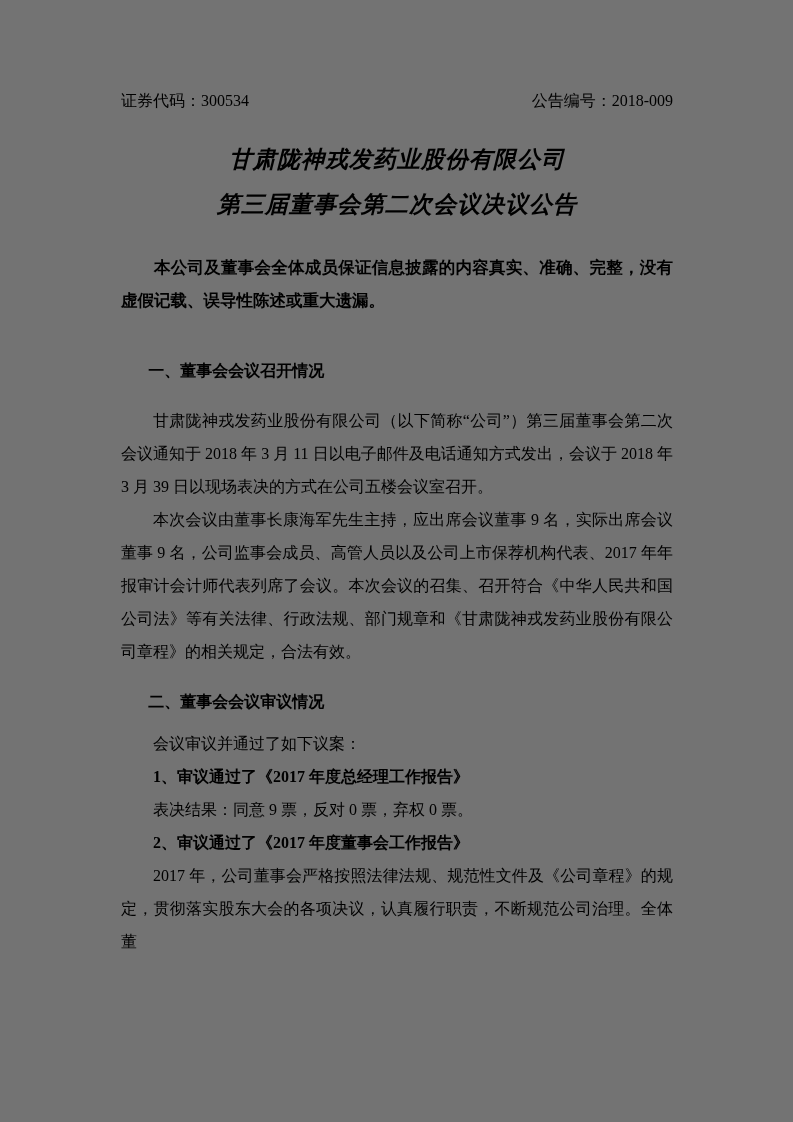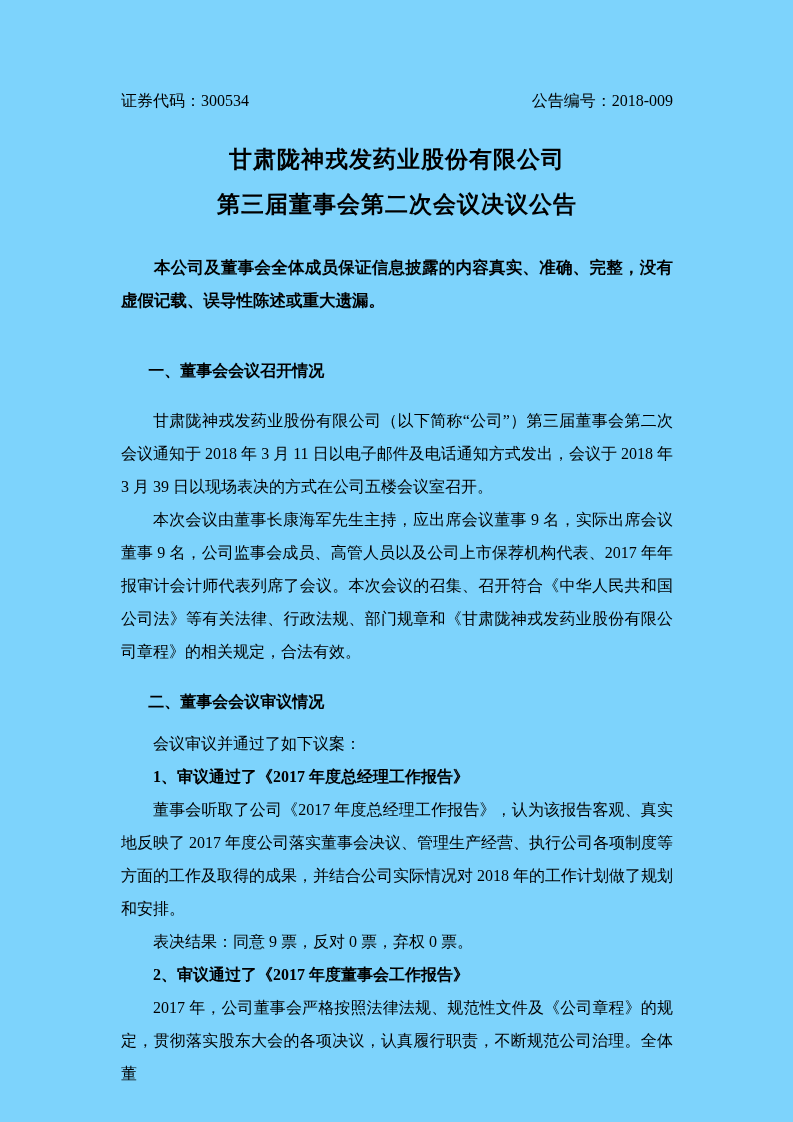--- a/index.html
+++ b/index.html
@@ -15,38 +15,39 @@
     font-family: "Liberation Serif", "DejaVu Serif", serif;
     color: #000000;
   }
   .page {
     position: absolute;
     top: 0; left: 0;
     width: 793px;
     height: 1122px;
     box-sizing: border-box;
     padding: 87px 120px 0 121px;
-    background: #7dd3fc;
+    background: #737373;
   }
   .meta-row {
     display: flex;
     justify-content: space-between;
     align-items: baseline;
     font-size: 16px;
     line-height: 28px;
     white-space: nowrap;
     margin-bottom: 22px;
   }
   .doc-title {
     text-align: center;
     font-weight: bold;
     font-size: 23px;
     line-height: 45px;
     letter-spacing: 1px;
     margin-bottom: 24px;
+    font-style: italic;
   }
   .integrity {
     font-weight: bold;
     font-size: 16.5px;
     line-height: 33px;
     text-align: justify;
     text-indent: 2em;
     margin: 0 0 0 0;
   }
   p {
@@ -90,21 +91,20 @@
   <p>甘肃陇神戎发药业股份有限公司（以下简称“公司”）第三届董事会第二次会议通知于 2018 年 3 月 11 日以电子邮件及电话通知方式发出，会议于 2018 年 3 月 39 日以现场表决的方式在公司五楼会议室召开。</p>
 
   <p>本次会议由董事长康海军先生主持，应出席会议董事 9 名，实际出席会议董事 9 名，公司监事会成员、高管人员以及公司上市保荐机构代表、2017 年年报审计会计师代表列席了会议。本次会议的召集、召开符合《中华人民共和国公司法》等有关法律、行政法规、部门规章和《甘肃陇神戎发药业股份有限公司章程》的相关规定，合法有效。</p>
 
   <p class="section-heading sec2-heading">二、董事会会议审议情况</p>
 
   <p>会议审议并通过了如下议案：</p>
 
   <p class="item-heading">1、审议通过了《2017 年度总经理工作报告》</p>
 
-  <p>董事会听取了公司《2017 年度总经理工作报告》，认为该报告客观、真实地反映了 2017 年度公司落实董事会决议、管理生产经营、执行公司各项制度等方面的工作及取得的成果，并结合公司实际情况对 2018 年的工作计划做了规划和安排。</p>
 
   <p>表决结果：同意 9 票，反对 0 票，弃权 0 票。</p>
 
   <p class="item-heading">2、审议通过了《2017 年度董事会工作报告》</p>
 
   <p>2017 年，公司董事会严格按照法律法规、规范性文件及《公司章程》的规定，贯彻落实股东大会的各项决议，认真履行职责，不断规范公司治理。全体董</p>
 
 </div>
 
 </body></html>

